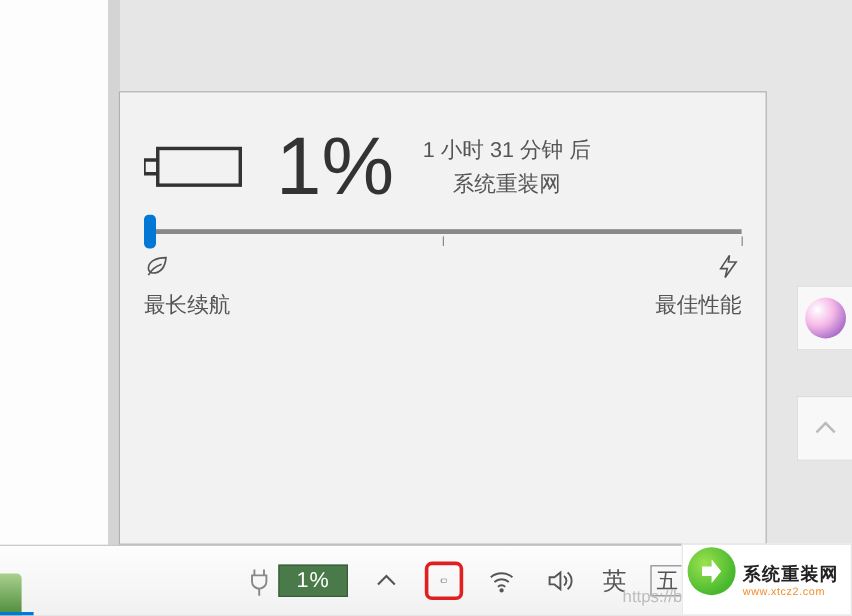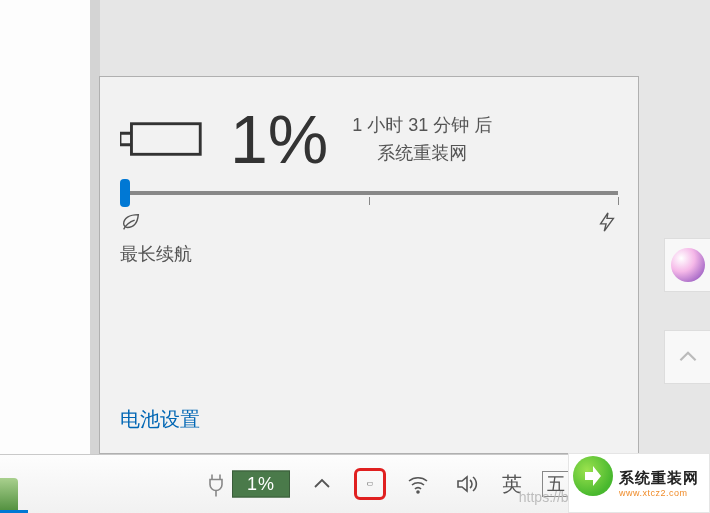--- a/index.html
+++ b/index.html
@@ -312,24 +312,24 @@
         </svg>
       </span>
       <span>最长续航</span>
     </div>
     <div class="slider-end right">
       <span>
         <svg viewBox="0 0 24 24" fill="none" stroke="#555" stroke-width="1.5">
           <path d="M13 2 L5 14 H11 L9 22 L19 8 H12 Z"></path>
         </svg>
       </span>
+      <span>最佳性能</span>
     </div>
   </div>
 
-  <a class="battery-settings-link">电池设置</a>
 </div>
 
 <div class="side-widget w1">
   <span class="avatar-circle"></span>
 </div>
 <div class="side-widget w2">
   <svg viewBox="0 0 24 24" width="26" height="26" fill="none" stroke="#bbb" stroke-width="2">
     <path d="M5 15 L12 8 L19 15"></path>
   </svg>
 </div>

